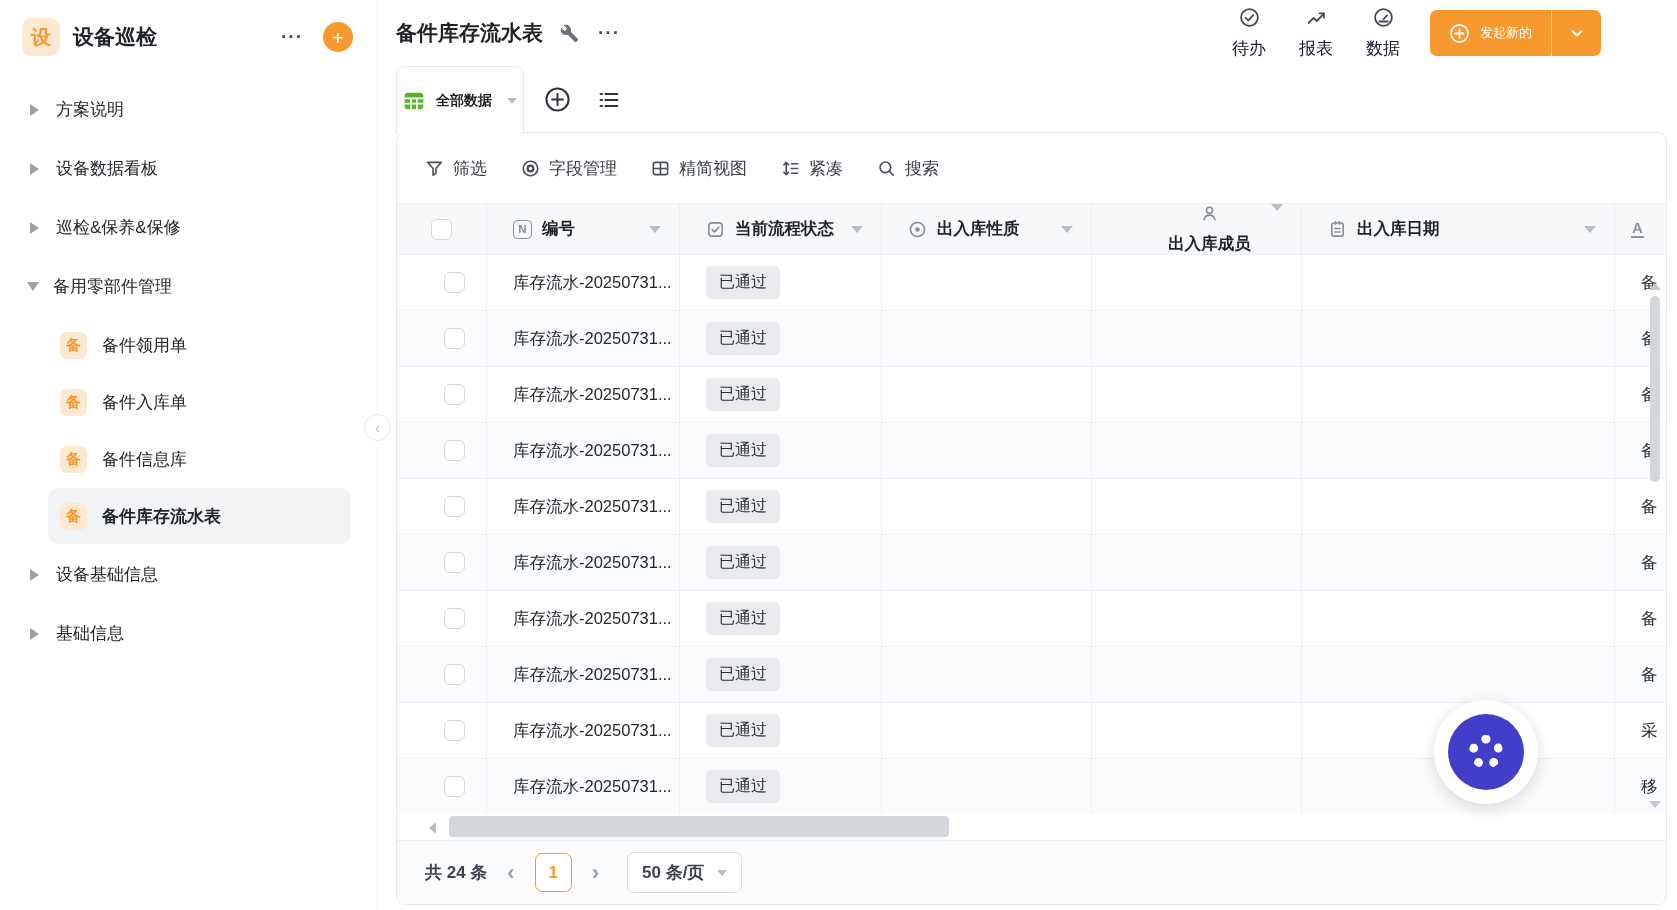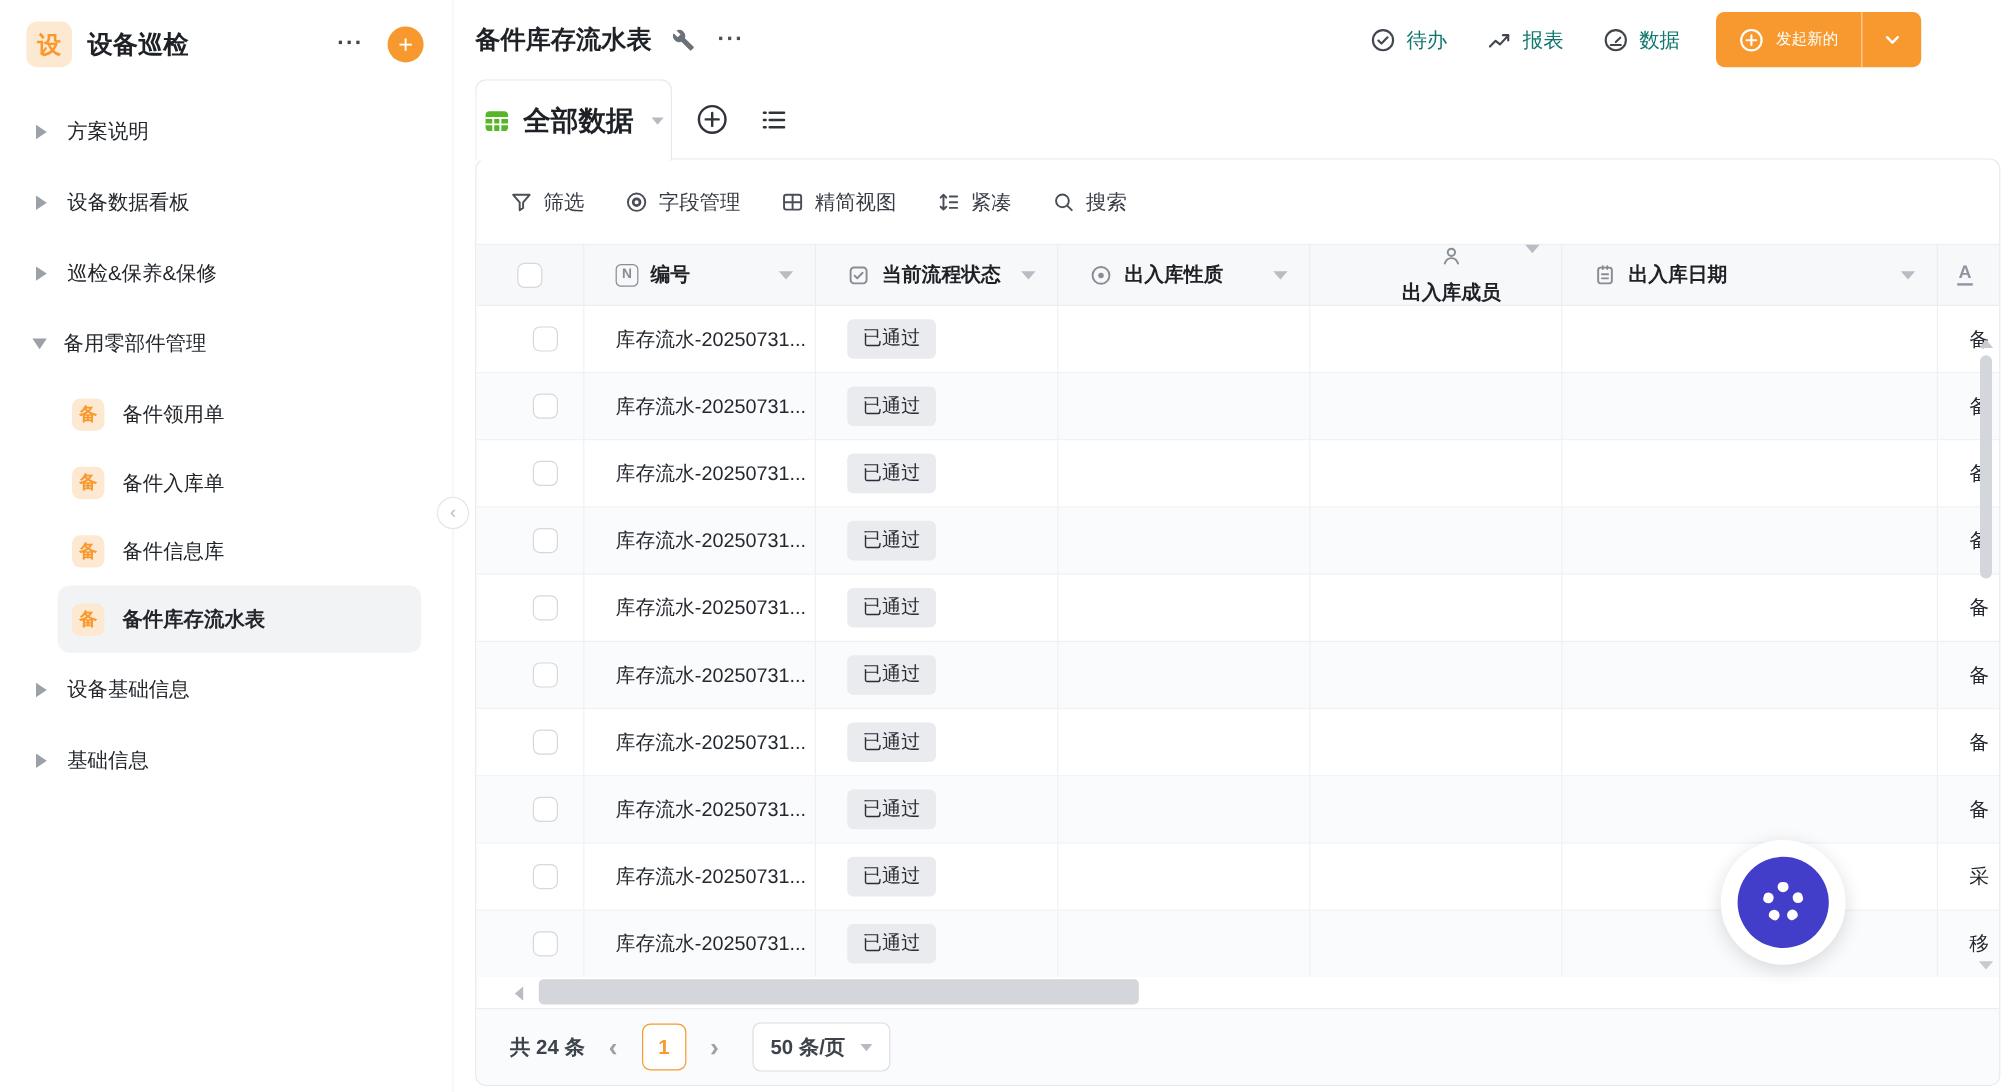--- a/index.html
+++ b/index.html
@@ -25,30 +25,30 @@
   .collapse-handle { position:absolute; right:-14px; top:414px; width:27px; height:27px; border-radius:50%; background:#fff; border:1px solid #E4E6E9; color:#B3B8BF; font-size:15px; display:flex; align-items:center; justify-content:center; z-index:6; cursor:pointer; }
 
   
   .main { flex:1; display:flex; flex-direction:column; min-width:0; }
   .main-header { height:66px; display:flex; align-items:center; padding:0 76px 0 18px; flex-shrink:0; }
   .page-title { font-size:21px; font-weight:bold; color:#1E2226; }
   .icon-btn { display:flex; align-items:center; cursor:pointer; color:#6B7178; }
   .wrench-btn { margin-left:17px; }
   .title-more { margin-left:19px; color:#4A4F57; font-size:19px; font-weight:bold; letter-spacing:1px; cursor:pointer; }
   .spacer { flex:1; }
-  .hdr-action { display:flex; align-items:center; gap:9px; font-size:17px; color:#0f766e; margin-left:33px; cursor:pointer; }
+  .hdr-action { display:flex; align-items:center; gap:9px; font-size:17px; color:#0f172a; margin-left:33px; cursor:pointer;flex-direction:column; }
   .hdr-action svg { color:#41464F; }
   .create-btn { margin-left:30px; height:46px; background:#F7992E; border-radius:7px; display:flex; align-items:stretch; color:#fff; font-size:13px; overflow:hidden; cursor:pointer; }
   .create-main { display:flex; align-items:center; gap:10px; padding:0 19px; }
   .create-divider { width:1px; background:rgba(255,255,255,.55); }
   .create-caret { width:49px; display:flex; align-items:center; justify-content:center; }
 
   
   .tab-row { display:flex; align-items:stretch; padding-left:18px; height:67px; position:relative; z-index:3; flex-shrink:0; }
-  .tab-active { background:#fff; border:1px solid #E7E9EC; border-bottom:none; border-radius:9px 9px 0 0; display:flex; align-items:center; gap:11px; padding:0 6px; font-size:23px; font-weight:bold; color:#1E2226; margin-bottom:-1px; cursor:pointer; }
+  .tab-active { background:#fff; border:1px solid #E7E9EC; border-bottom:none; border-radius:9px 9px 0 0; display:flex; align-items:center; gap:11px; padding:0 6px; font-size:14px; font-weight:bold; color:#1E2226; margin-bottom:-1px; cursor:pointer; }
   .tab-inactive { display:flex; align-items:center; gap:11px; padding:0 27px; font-size:17.5px; color:#9CA1A8; cursor:pointer; }
   .caret-sm { width:0; height:0; border-left:5.5px solid transparent; border-right:5.5px solid transparent; border-top:6.5px solid #B6BBC2; margin-left:4px; }
   .tab-icon-btn { align-self:center; display:flex; align-items:center; color:#2F343B; cursor:pointer; }
   .tab-plus { margin-left:20px; }
   .tab-list { margin-left:26px; }
 
   
   .card { flex:1; margin:0 10px 5px 18px; margin-top:-1px; border:1px solid #E7E9EC; border-radius:9px; background:#fff; position:relative; display:flex; flex-direction:column; overflow:hidden; }
   .toolbar { height:70px; display:flex; align-items:center; gap:34px; padding:0 28px; flex-shrink:0; }
   .tool { display:flex; align-items:center; gap:9px; font-size:17px; color:#383D45; cursor:pointer; }

